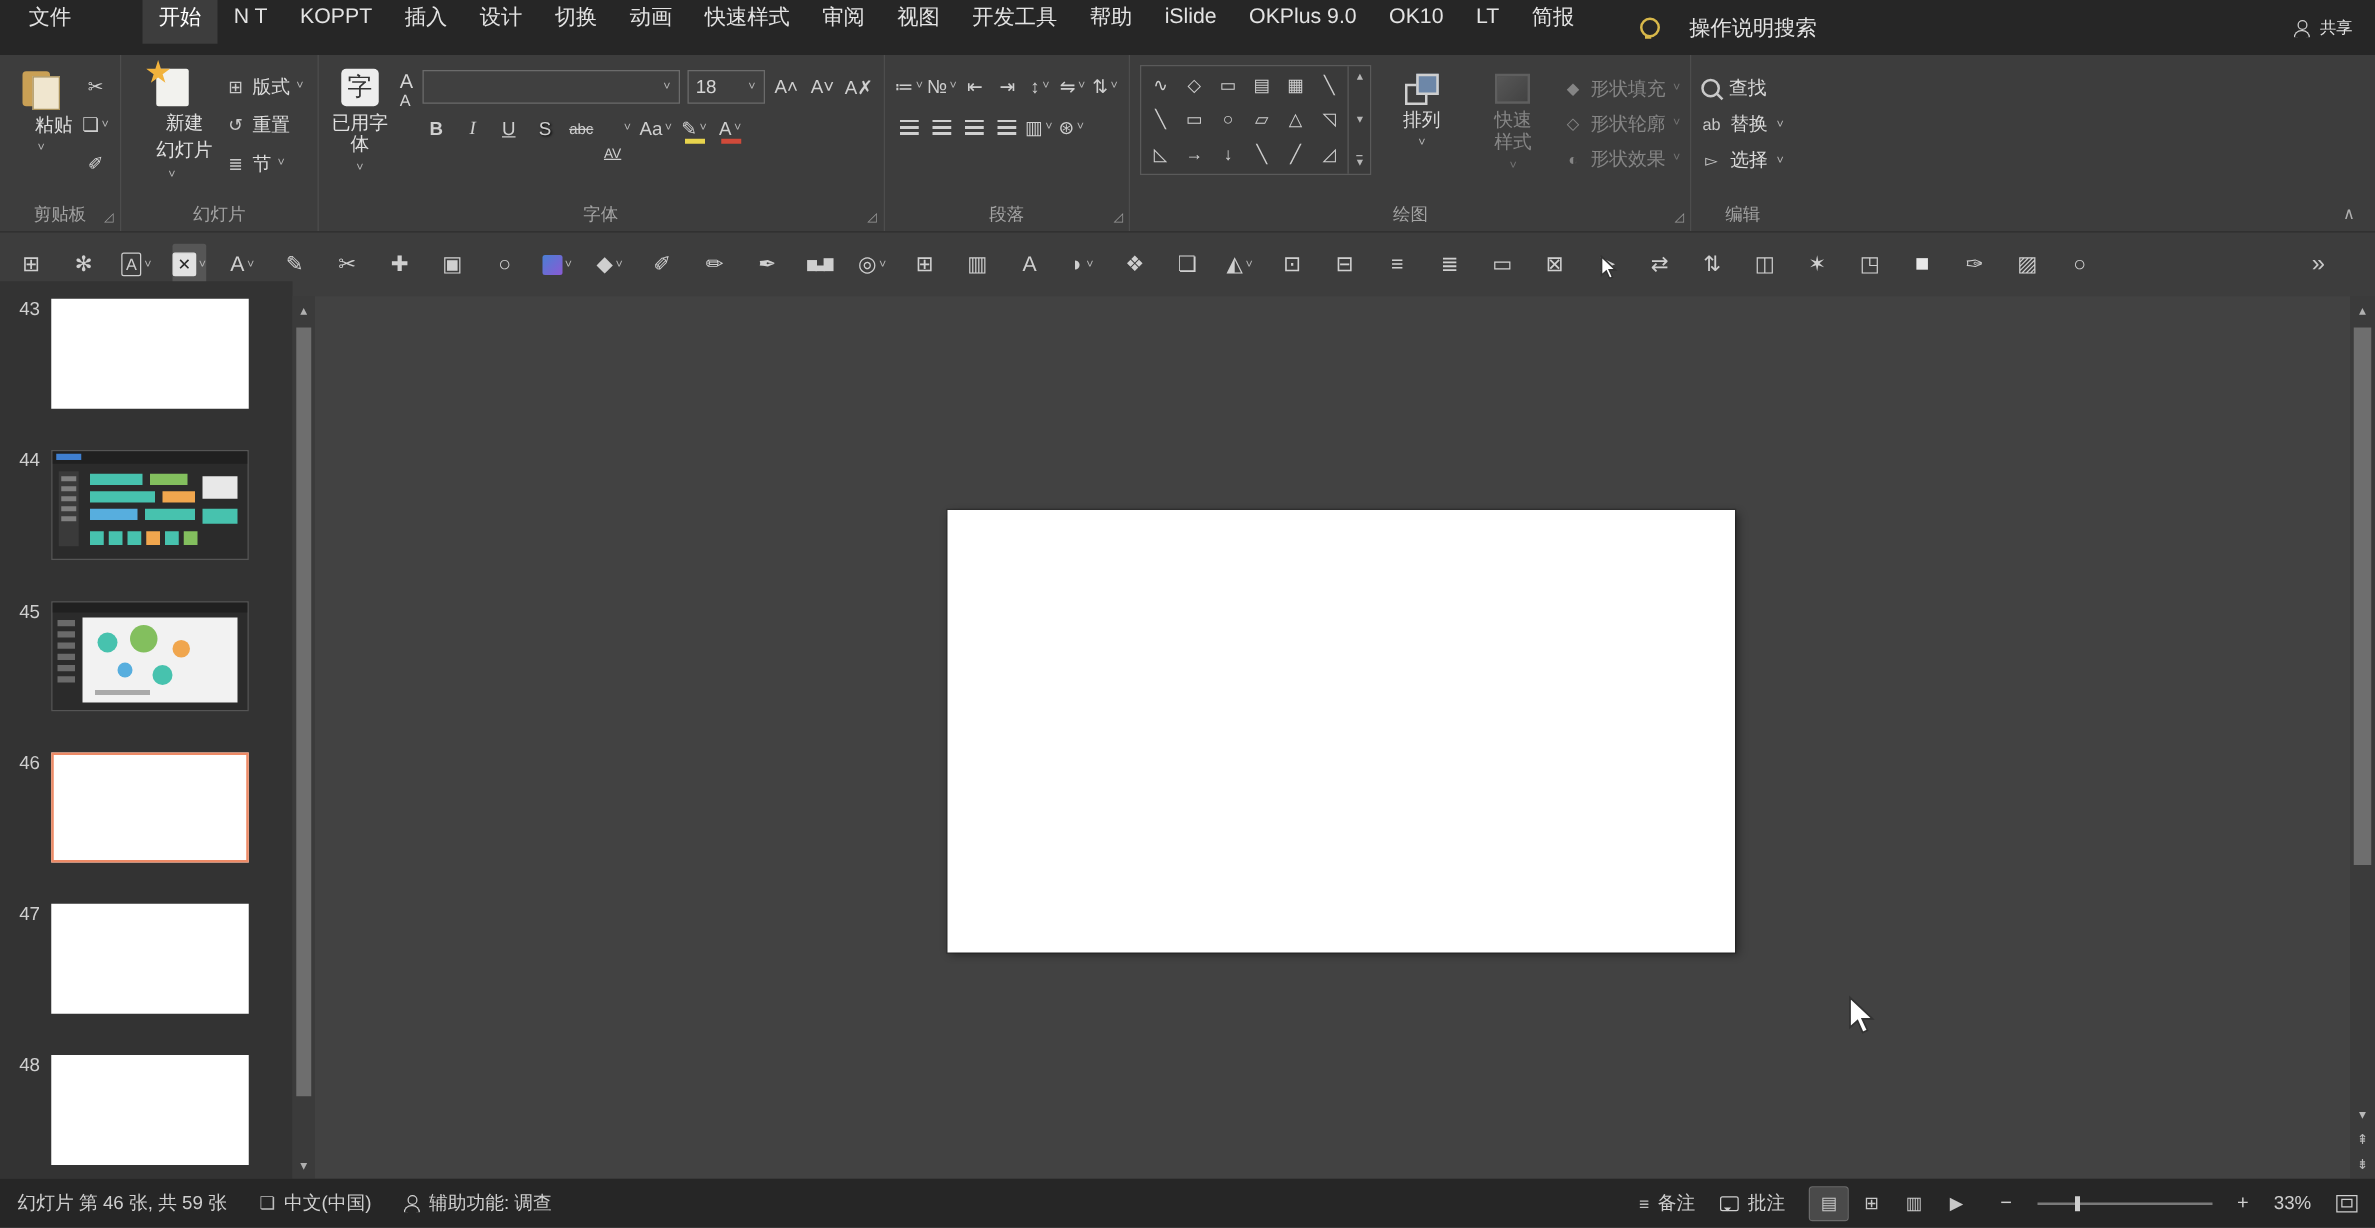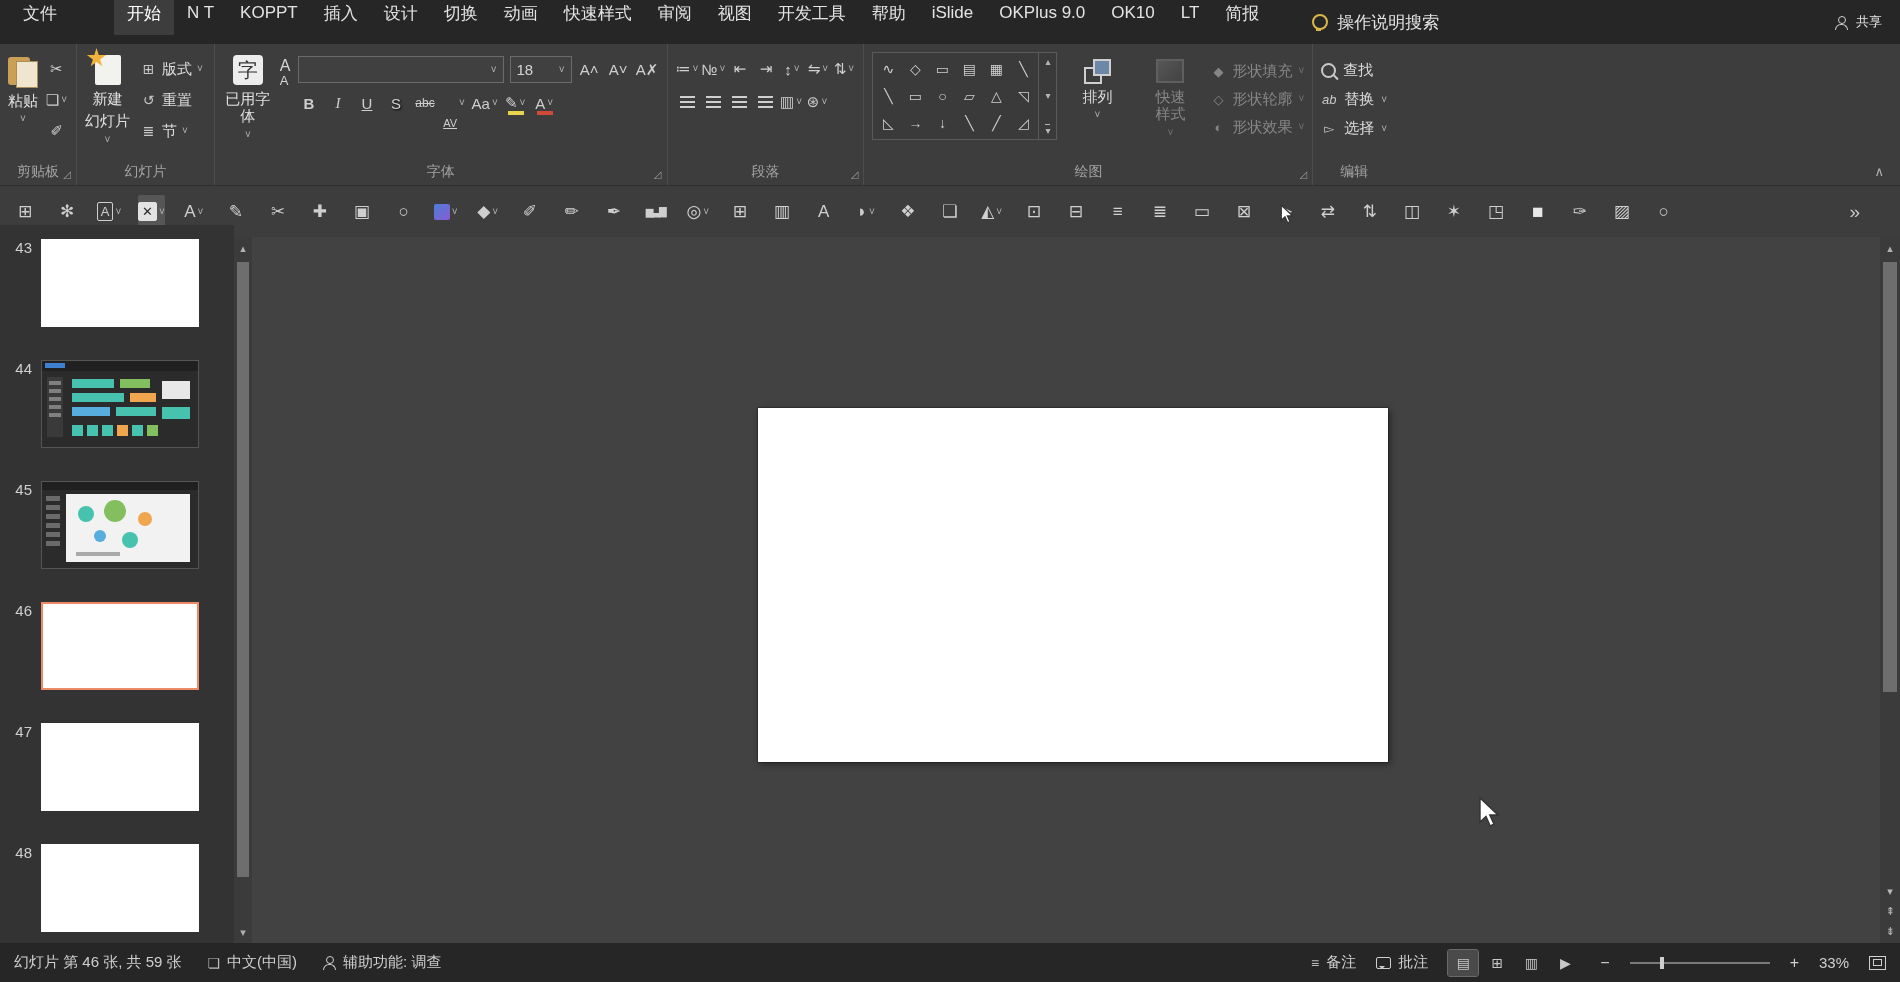--- a/index.html
+++ b/index.html
@@ -4,36 +4,36 @@
 <style>
   html,body{margin:0;padding:0;width:1900px;height:982px;overflow:hidden;background:#414141;
     font-family:"Liberation Sans","DejaVu Sans",sans-serif;-webkit-font-smoothing:antialiased;}
   #app{position:relative;width:1900px;height:982px;color:#d8d8d8;}
 
   
   #menubar{position:absolute;top:0;left:0;right:0;height:44px;background:#262626;display:flex;align-items:center;padding-left:10px;}
   #menu-tabs{display:flex;height:62px;}
   .mtab{padding:0 13px;height:44px;display:flex;align-items:center;color:#e3e3e3;font-size:17px;white-space:nowrap;}
   .mtab.act{background:#3d3d3d;color:#ffffff;margin-left:44px;}
-  .tellme{display:flex;align-items:center;gap:9px;margin-left:40px;color:#e3e3e3;font-size:17px;white-space:nowrap;text-align:center;}
+  .tellme{display:flex;align-items:center;gap:23px;margin-left:40px;color:#e3e3e3;font-size:17px;white-space:nowrap;text-align:center;}
   .bulb{width:12px;height:12px;border:2px solid #d8b84a;border-radius:50%;position:relative;flex:0 0 auto;}
   .bulb::after{content:"";position:absolute;left:2px;top:12px;width:5px;height:3px;background:#d8b84a;}
   .share{display:flex;align-items:center;gap:8px;margin-left:auto;margin-right:18px;color:#e3e3e3;font-size:13px;}
   .person{width:13px;height:13px;position:relative;flex:0 0 auto;}
   .person::before{content:"";position:absolute;left:3px;top:0;width:6px;height:6px;border:1.5px solid #cfcfcf;border-radius:50%;}
   .person::after{content:"";position:absolute;left:0;bottom:-1px;width:11px;height:5px;border:1.5px solid #cfcfcf;border-bottom:none;border-radius:7px 7px 0 0;}
 
   
   #ribbon{position:absolute;top:44px;left:0;right:0;height:141px;background:#3d3d3d;}
   #rgroups{display:flex;height:100%;}
   .rgroup{position:relative;height:100%;border-right:1px solid #4d4d4d;padding:8px 8px 26px 8px;box-sizing:border-box;display:flex;align-items:flex-start;gap:7px;}
   .glabel{position:absolute;bottom:4px;left:0;right:0;text-align:center;font-size:14px;color:#a3a3a3;}
   .launch{position:absolute;bottom:5px;right:5px;color:#9a9a9a;font-size:10px;line-height:10px;}
   .bigbtn{display:flex;flex-direction:column;align-items:center;gap:5px;padding-top:3px;color:#e0e0e0;font-size:15px;text-align:center;line-height:1.15;}
-  .bigbtn .lab{white-space:nowrap;}
+  .bigbtn .lab{white-space:nowrap;margin-left:20px;}
   .bigbtn .lab2{width:50px;}
   .ddc{font-size:10px;color:#b5b5b5;line-height:10px;}
   .vcol{display:flex;flex-direction:column;gap:5px;padding-top:4px;}
   .paste{position:relative;width:30px;height:32px;}
   .paste::before{content:"";position:absolute;left:0;top:2px;width:22px;height:28px;background:#c9a055;border-radius:3px;}
   .paste::after{content:"";position:absolute;left:8px;top:6px;width:20px;height:25px;background:#f0e6cf;border:1px solid #a8905a;}
   .nsico{position:relative;width:26px;height:30px;background:#f2f2ee;border-radius:2px;}
   .nsico::after{content:"";position:absolute;left:-8px;top:-7px;width:20px;height:20px;background:#f2b33c;
     clip-path:polygon(50% 0,61% 35%,98% 35%,68% 57%,79% 91%,50% 70%,21% 91%,32% 57%,2% 35%,39% 35%);}
   .ziico{width:30px;height:30px;background:#ededed;border-radius:4px;color:#333;font-size:20px;display:flex;align-items:center;justify-content:center;}
@@ -53,21 +53,21 @@
   .sbtn.on .g.boxed{background:#e2e2e2;color:#2a2a2a;border-color:#e2e2e2;}
   .g.colorful{width:16px;height:16px;border-radius:2px;background:linear-gradient(135deg,#4a7fd4,#8a5ad4);color:transparent;overflow:hidden;}
   .g.light{color:#e8e8e8;font-size:19px;}
   .g.small{font-size:10px;letter-spacing:-1px;}
   .st-b{font-weight:bold;}
   .st-i{font-style:italic;font-family:"Liberation Serif",serif;}
   .st-u{text-decoration:underline;}
   .st-sh{text-shadow:1px 1px 2px #000;}
   .st-st{text-decoration:line-through;font-size:12px;}
   .st-av{font-size:11px;text-decoration:underline;margin-top:40px;}
-  .st-ab{color:#93b8e8;font-size:12px;font-style:italic;}
+  .st-ab{color:#93b8e8;font-size:12px;}
   .cbar{position:absolute;bottom:1px;left:4px;width:16px;height:4px;}
   .al{width:15px;height:12px;background:repeating-linear-gradient(to bottom,#cfcfcf 0 2px,transparent 2px 5px);}
   .prow{display:flex;align-items:center;gap:3px;}
   .pcol{display:flex;flex-direction:column;gap:7px;padding-top:4px;}
   .gallery{display:flex;background:#3a3a3a;border:1px solid #5a5a5a;height:88px;box-sizing:border-box;}
   .grows{display:flex;flex-direction:column;justify-content:space-around;padding:2px 6px;}
   .grow{display:flex;gap:9px;}
   .gcell{width:18px;text-align:center;color:#cfcfcf;font-size:14px;}
   .gscroll{width:17px;border-left:1px solid #5a5a5a;display:flex;flex-direction:column;justify-content:space-between;align-items:center;padding:3px 0;color:#b5b5b5;font-size:10px;}
   .gsc.more{border-top:1px solid #b5b5b5;}

